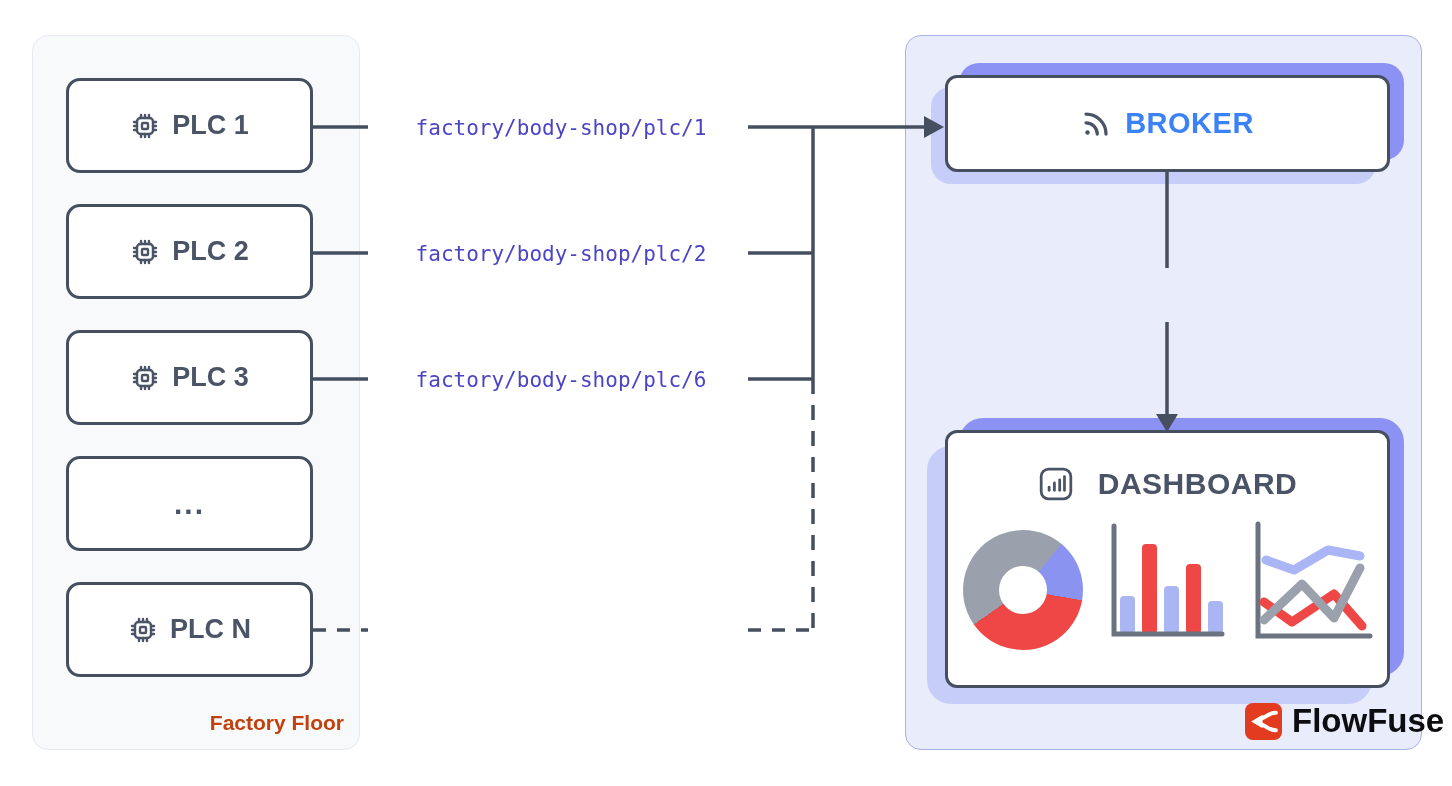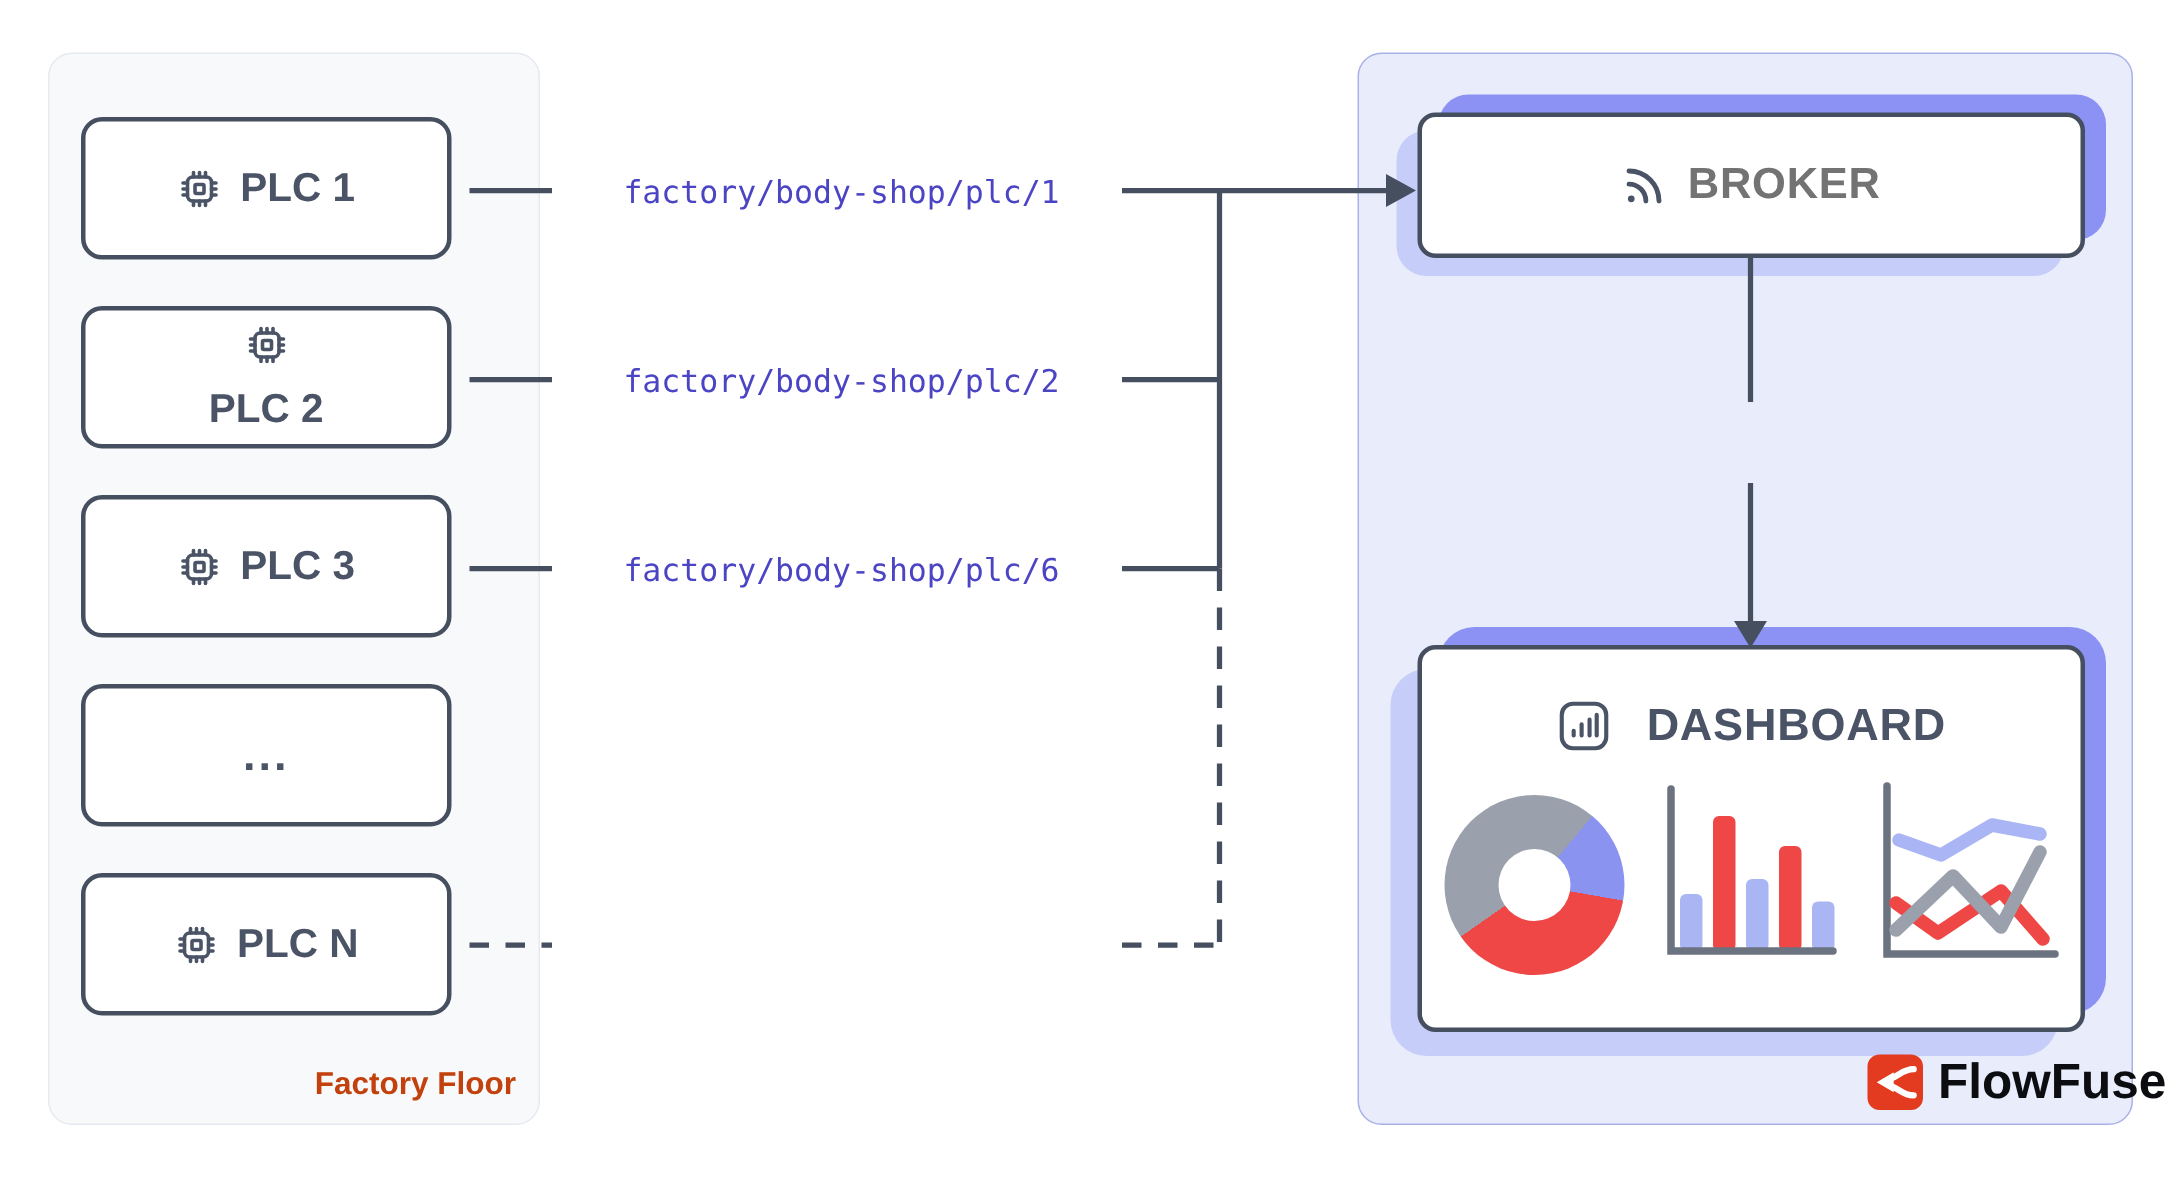--- a/index.html
+++ b/index.html
@@ -7,25 +7,25 @@
           font-family:"Liberation Sans",sans-serif;}
 
   
   .panel-left{position:absolute;left:32px;top:35px;width:326px;height:713px;
               background:#f8f9fb;border:1px solid #e7e9f0;border-radius:16px;}
   .panel-right{position:absolute;left:905px;top:35px;width:515px;height:713px;
                background:#e9ecfb;border:1.5px solid #a9b1e8;border-radius:16px;}
   .panel-caption{position:absolute;right:15px;bottom:14px;font-size:21px;font-weight:700;color:#c2410c;}
 
   
-  .plc-box{position:absolute;left:54px;width:247px;height:95px;background:#ffffff;
+  .plc-box{position:absolute;left:66px;width:247px;height:95px;background:#ffffff;
            border:3px solid #454f5f;border-radius:14px;box-sizing:border-box;
            display:flex;align-items:center;justify-content:center;gap:12px;
            font-size:27px;font-weight:700;color:#4a5466;}
-  .plc-1{top:78px;} .plc-2{top:204px;flex-direction:column;} .plc-3{top:330px;} .plc-dots{top:456px;} .plc-n{top:582px;}
+  .plc-1{top:78px;} .plc-2{top:204px;} .plc-3{top:330px;} .plc-dots{top:456px;} .plc-n{top:582px;}
   .plc-dots{font-size:30px;letter-spacing:2px;}
 
   
   .topic{position:absolute;width:342px;height:28px;line-height:28px;text-align:center;
          font-family:"DejaVu Sans Mono",monospace;font-size:21px;color:#4b44c4;}
   .topic-1{left:390px;top:114px;} .topic-2{left:390px;top:240px;}
   .topic-3{left:390px;top:366px;} .topic-n{left:390px;top:616px;}
   .topic-hash{left:996px;top:283px;}
 
   
@@ -35,21 +35,21 @@
 
   
   .deco{position:absolute;border-radius:20px;}
   .deco-peri{background:#8b92f3;}
   .deco-lav{background:#c7cdf9;}
   .broker-back1{left:959px;top:63px;width:445px;height:97px;}
   .broker-back2{left:931px;top:87px;width:445px;height:97px;}
   .broker-card{position:absolute;left:945px;top:75px;width:445px;height:97px;box-sizing:border-box;
                background:#ffffff;border:3px solid #454f5f;border-radius:12px;
                display:flex;align-items:center;justify-content:center;gap:14px;
-               font-size:29px;font-weight:700;color:#737373;letter-spacing:0.5px;}
+               font-size:29px;font-weight:700;color:#3b82f6;letter-spacing:0.5px;}
   .dash-back1{left:959px;top:418px;width:445px;height:258px;border-radius:24px;}
   .dash-back2{left:927px;top:446px;width:445px;height:258px;border-radius:24px;}
   .dash-card{position:absolute;left:945px;top:430px;width:445px;height:258px;box-sizing:border-box;
              background:#ffffff;border:3px solid #454f5f;border-radius:12px;}
   .dash-title{position:absolute;left:945px;top:466px;width:445px;display:flex;align-items:center;
               justify-content:center;gap:24px;font-size:30px;font-weight:700;color:#4a5466;letter-spacing:0.5px;}
 
   
   .donut{position:absolute;left:963px;top:530px;width:120px;height:120px;border-radius:50%;}
   .donut-hole{position:absolute;left:50%;top:50%;width:48px;height:48px;margin:-24px 0 0 -24px;

